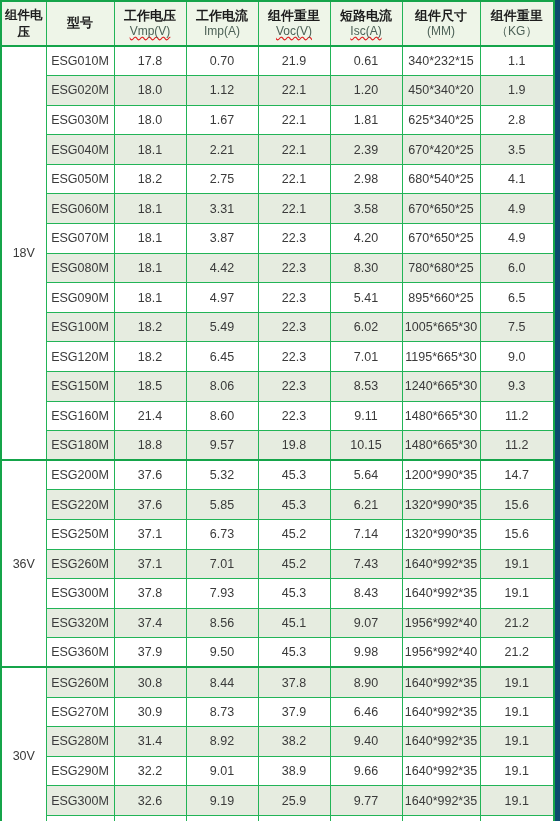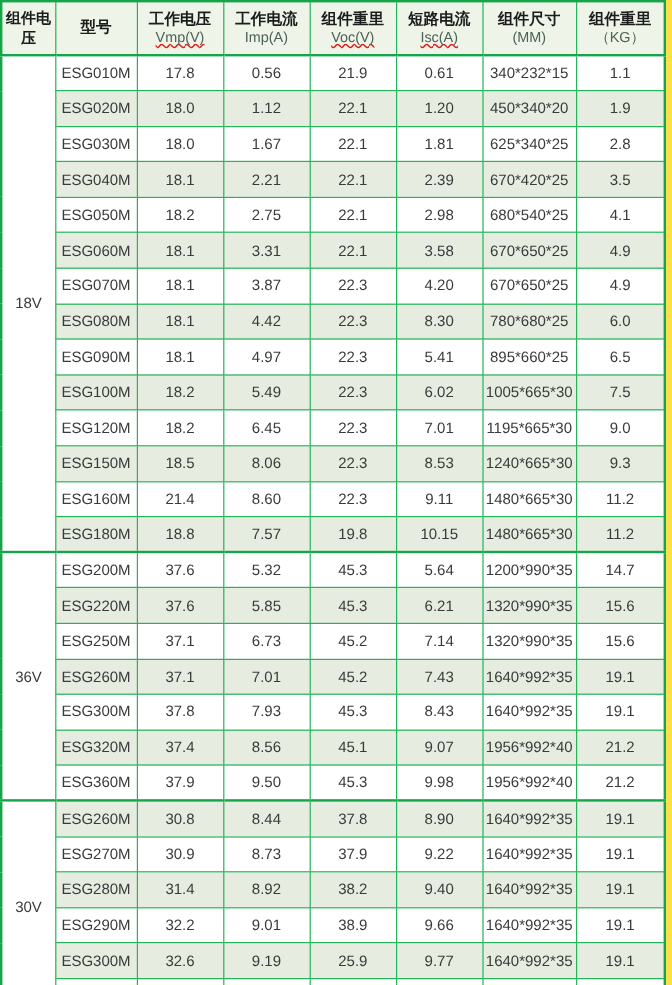--- a/index.html
+++ b/index.html
@@ -13,21 +13,21 @@
     height: 821px;
     font-family: "Liberation Sans", "DejaVu Sans", sans-serif;
     overflow: hidden;
   }
 
   
   .page {
     position: relative;
     width: 560px;
     height: 821px;
-    background: #fde047;
+    background: #0c4a6e;
     box-sizing: border-box;
   }
 
   
   .spec-table-wrap {
     position: absolute;
     left: 0px;
     top: 0px;
     width: 553px;
     height: 821px;
@@ -176,21 +176,21 @@
               <span class="hdr-cn">组件重里</span>
               <span class="hdr-en">（KG）</span>
             </th>
           </tr>
       </thead>
       <tbody>
           <tr class="group-start">
             <td class="group-cell" rowspan="14">18V</td>
             <td class="col-model-cell">ESG010M</td>
             <td>17.8</td>
-            <td>0.56</td>
+            <td>0.70</td>
             <td>21.9</td>
             <td>0.61</td>
             <td>340*232*15</td>
             <td class="last-col">1.1</td>
           </tr>
           <tr class="shaded">
             <td class="col-model-cell">ESG020M</td>
             <td>18.0</td>
             <td>1.12</td>
             <td>22.1</td>
@@ -293,21 +293,21 @@
             <td>21.4</td>
             <td>8.60</td>
             <td>22.3</td>
             <td>9.11</td>
             <td>1480*665*30</td>
             <td class="last-col">11.2</td>
           </tr>
           <tr class="shaded">
             <td class="col-model-cell">ESG180M</td>
             <td>18.8</td>
-            <td>7.57</td>
+            <td>9.57</td>
             <td>19.8</td>
             <td>10.15</td>
             <td>1480*665*30</td>
             <td class="last-col">11.2</td>
           </tr>
           <tr class="group-start">
             <td class="group-cell" rowspan="7">36V</td>
             <td class="col-model-cell">ESG200M</td>
             <td>37.6</td>
             <td>5.32</td>
@@ -378,21 +378,21 @@
             <td>37.8</td>
             <td>8.90</td>
             <td>1640*992*35</td>
             <td class="last-col">19.1</td>
           </tr>
           <tr>
             <td class="col-model-cell">ESG270M</td>
             <td>30.9</td>
             <td>8.73</td>
             <td>37.9</td>
-            <td>9.22</td>
+            <td>6.46</td>
             <td>1640*992*35</td>
             <td class="last-col">19.1</td>
           </tr>
           <tr class="shaded">
             <td class="col-model-cell">ESG280M</td>
             <td>31.4</td>
             <td>8.92</td>
             <td>38.2</td>
             <td>9.40</td>
             <td>1640*992*35</td>

